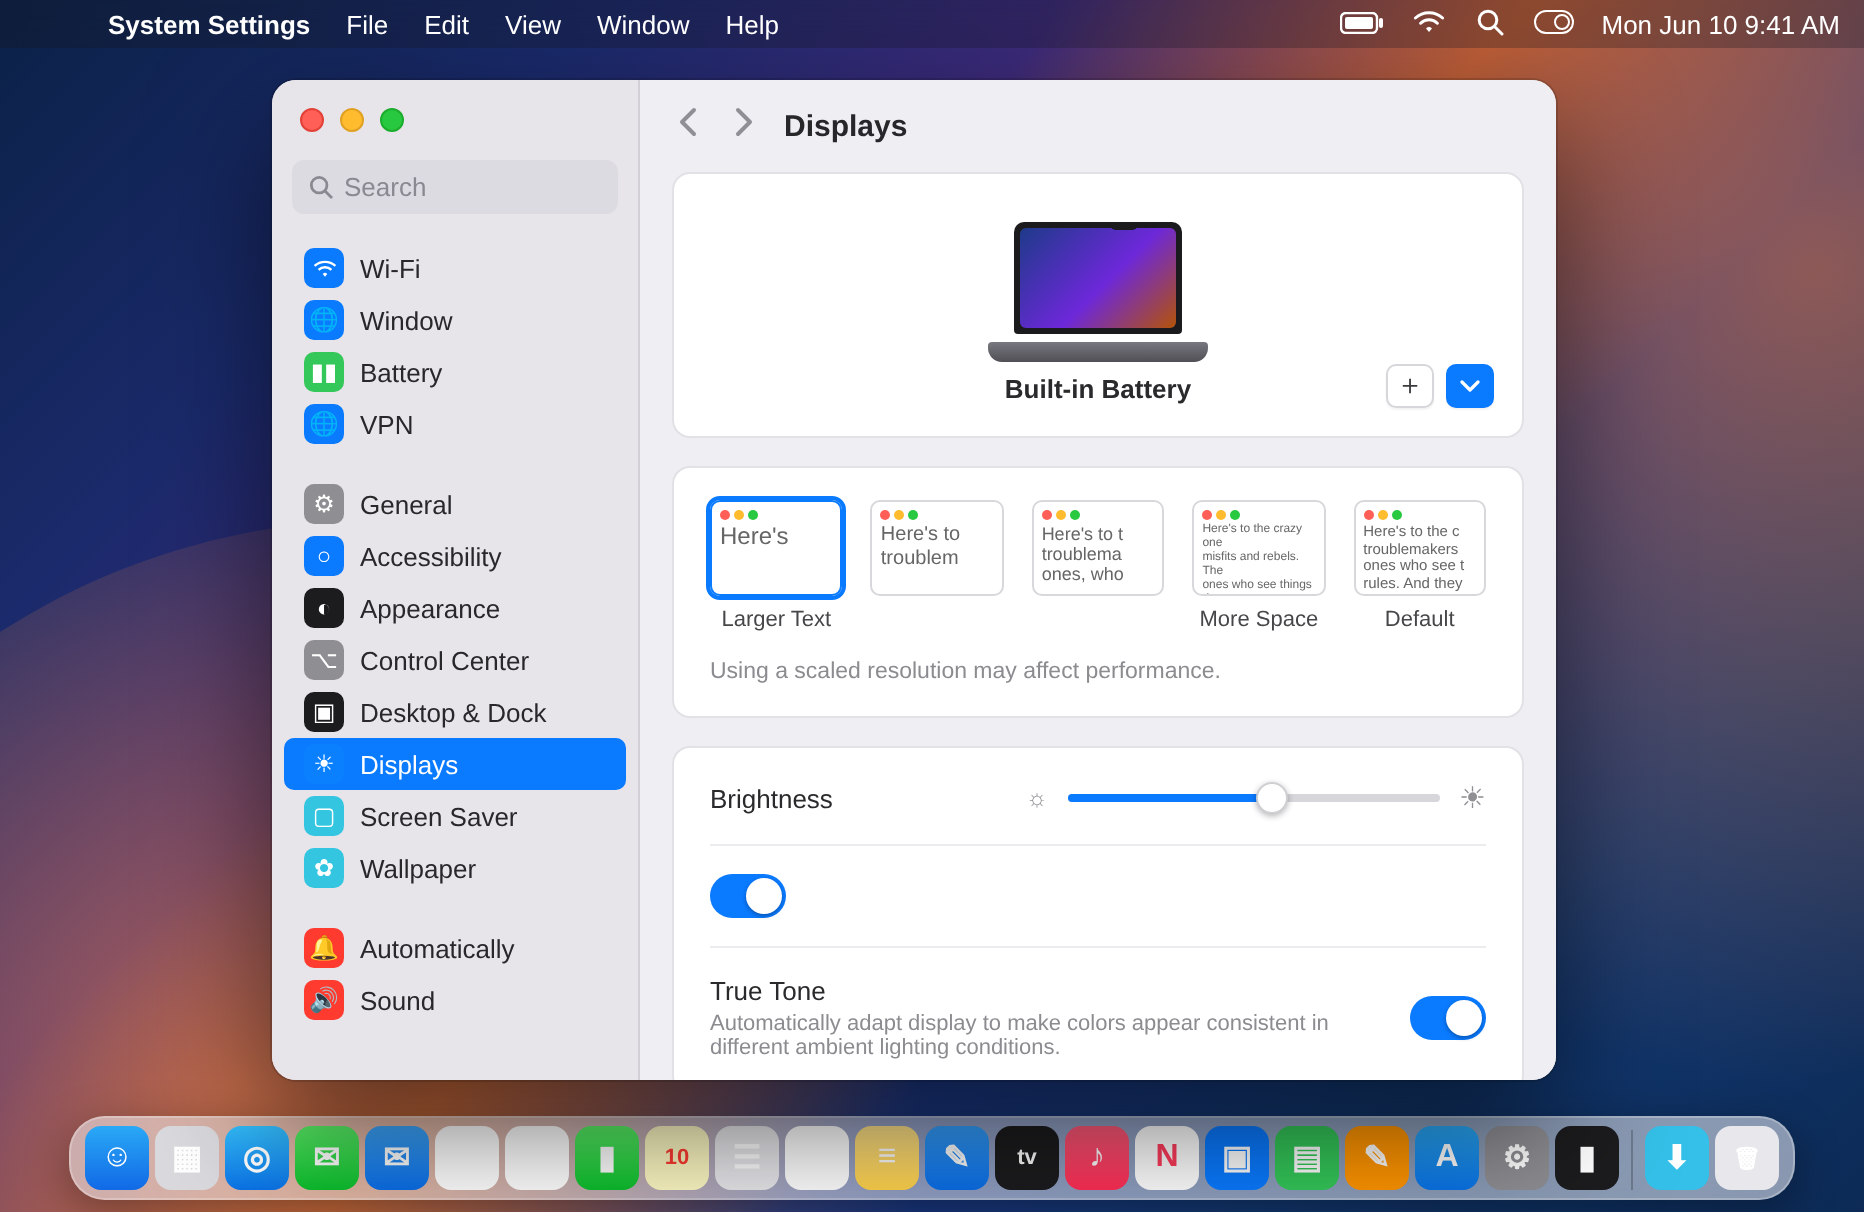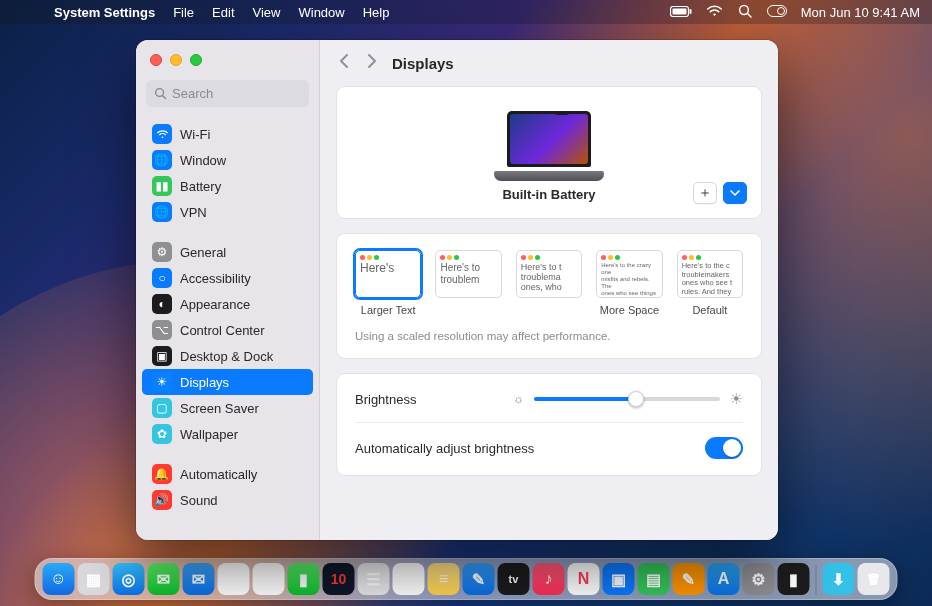--- a/index.html
+++ b/index.html
@@ -344,38 +344,44 @@
           <div class="slider">
             <span class="sun">☼</span>
             <div class="track">
                 <div class="fill" id="bfill" style="width: 55%;"></div>
                 <div class="knob" id="bknob" style="left: 55%;"></div>
               </div>
             <span class="sun" style="font-size:15px">☀</span>
           </div>
         </div>
         <div class="row">
-          <span class="lbl">Automatically adjust brightness</span>
+          <div class="toggle"></div>
+        </div>
+        <div class="row">
+          <div>
+            <div class="lbl">True Tone</div>
+            <div class="sub">Automatically adapt display to make colors appear consistent in different ambient lighting conditions.</div>
+          </div>
           <div class="toggle"></div>
         </div>
       </div>
     </div>
   </div>
 </div>
 
 <div class="dock" id="dock">
     <div class="dockicon" style="background: linear-gradient(rgb(42, 169, 246), rgb(17, 105, 230)); font-size: 16px; font-weight: 600;">☺</div>
     <div class="dockicon" style="background: rgb(217, 217, 222); font-size: 16px; font-weight: 600;">▦</div>
     <div class="dockicon" style="background: linear-gradient(rgb(52, 192, 255), rgb(10, 114, 230)); font-size: 16px; font-weight: 600;">◎</div>
     <div class="dockicon" style="background: linear-gradient(rgb(90, 242, 103), rgb(11, 189, 44)); font-size: 16px; font-weight: 600;">✉</div>
     <div class="dockicon" style="background: linear-gradient(rgb(62, 168, 255), rgb(10, 109, 230)); font-size: 16px; font-weight: 600;">✉</div>
     <div class="dockicon" style="background: rgb(255, 255, 255); font-size: 16px; font-weight: 600;">⌖</div>
     <div class="dockicon" style="background: rgb(255, 255, 255); font-size: 16px; font-weight: 600;">✿</div>
     <div class="dockicon" style="background: linear-gradient(rgb(90, 242, 103), rgb(11, 189, 44)); font-size: 16px; font-weight: 600;">▮</div>
-    <div class="dockicon" style="background: #0f172a; color: rgb(255, 59, 48); font-size: 14px; font-weight: 600;">10</div>
+    <div class="dockicon" style="background: #fef9c3; color: rgb(255, 59, 48); font-size: 11px; font-weight: 600;">10</div>
     <div class="dockicon" style="background: rgb(232, 232, 236); font-size: 16px; font-weight: 600;">☰</div>
     <div class="dockicon" style="background: rgb(255, 255, 255); font-size: 16px; font-weight: 600;">☑</div>
     <div class="dockicon" style="background: linear-gradient(rgb(255, 226, 138), rgb(255, 210, 74)); font-size: 16px; font-weight: 600;">≡</div>
     <div class="dockicon" style="background: linear-gradient(rgb(52, 160, 255), rgb(10, 109, 230)); font-size: 16px; font-weight: 600;">✎</div>
     <div class="dockicon" style="background: rgb(28, 28, 30); font-size: 11px; font-weight: 600;">tv</div>
     <div class="dockicon" style="background: linear-gradient(rgb(255, 90, 122), rgb(255, 45, 85)); font-size: 16px; font-weight: 600;">♪</div>
     <div class="dockicon" style="background: rgb(255, 255, 255); color: rgb(255, 59, 92); font-size: 16px; font-weight: 600;">N</div>
     <div class="dockicon" style="background: rgb(10, 122, 255); font-size: 16px; font-weight: 600;">▣</div>
     <div class="dockicon" style="background: rgb(52, 199, 89); font-size: 16px; font-weight: 600;">▤</div>
     <div class="dockicon" style="background: rgb(255, 149, 0); font-size: 16px; font-weight: 600;">✎</div>

